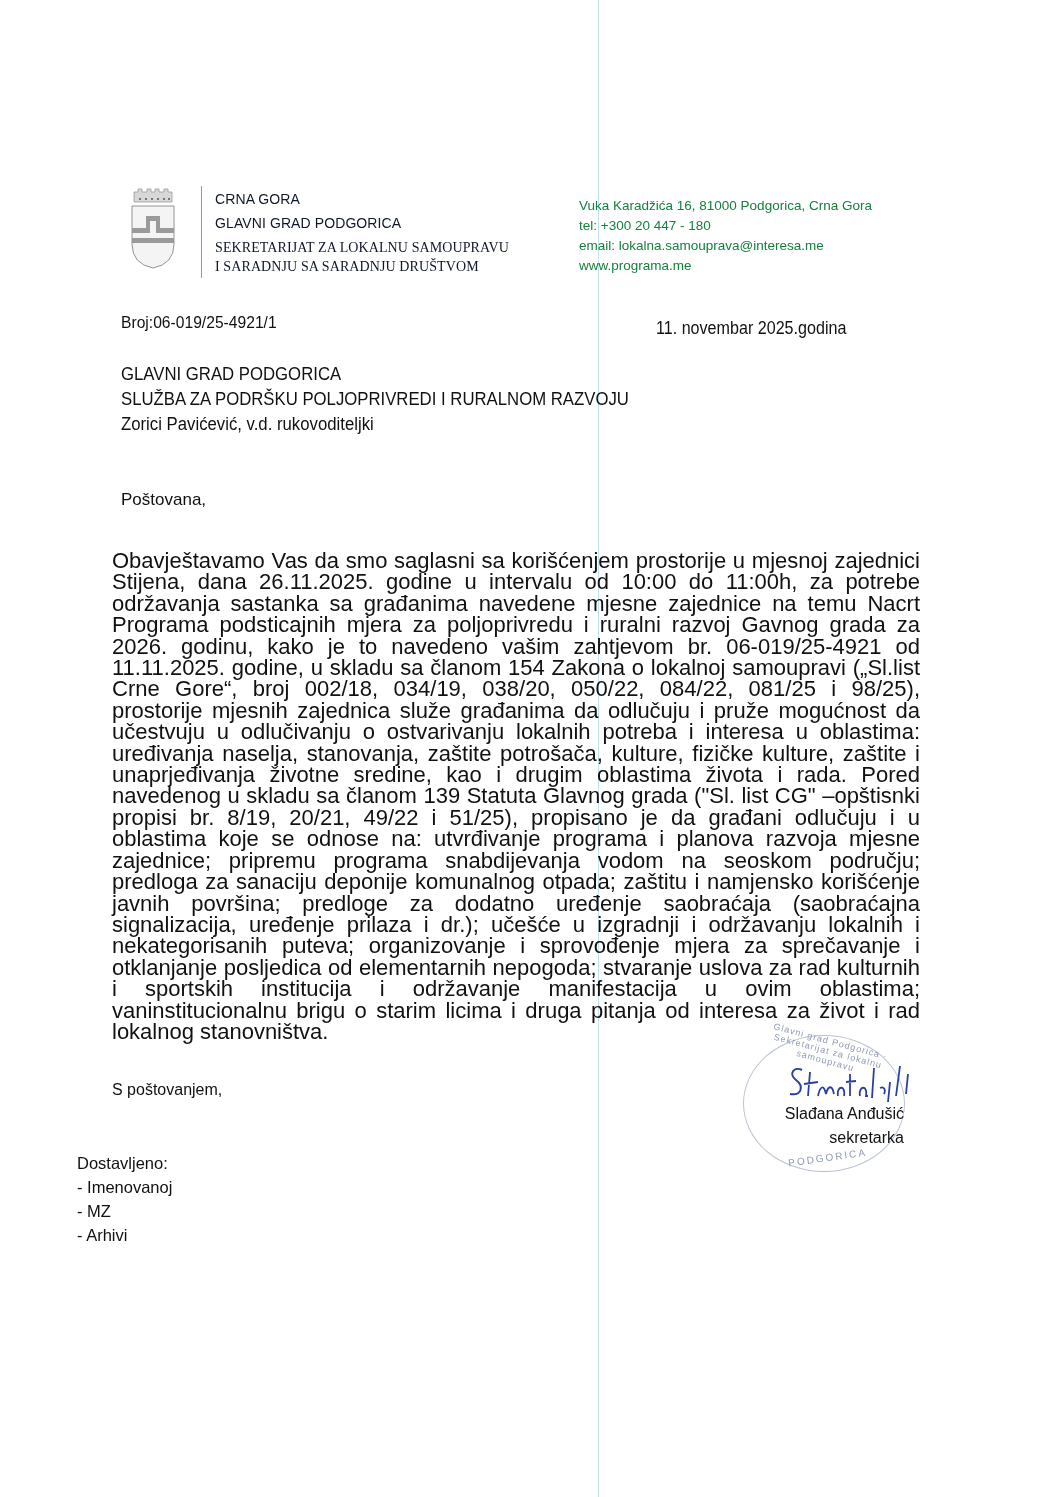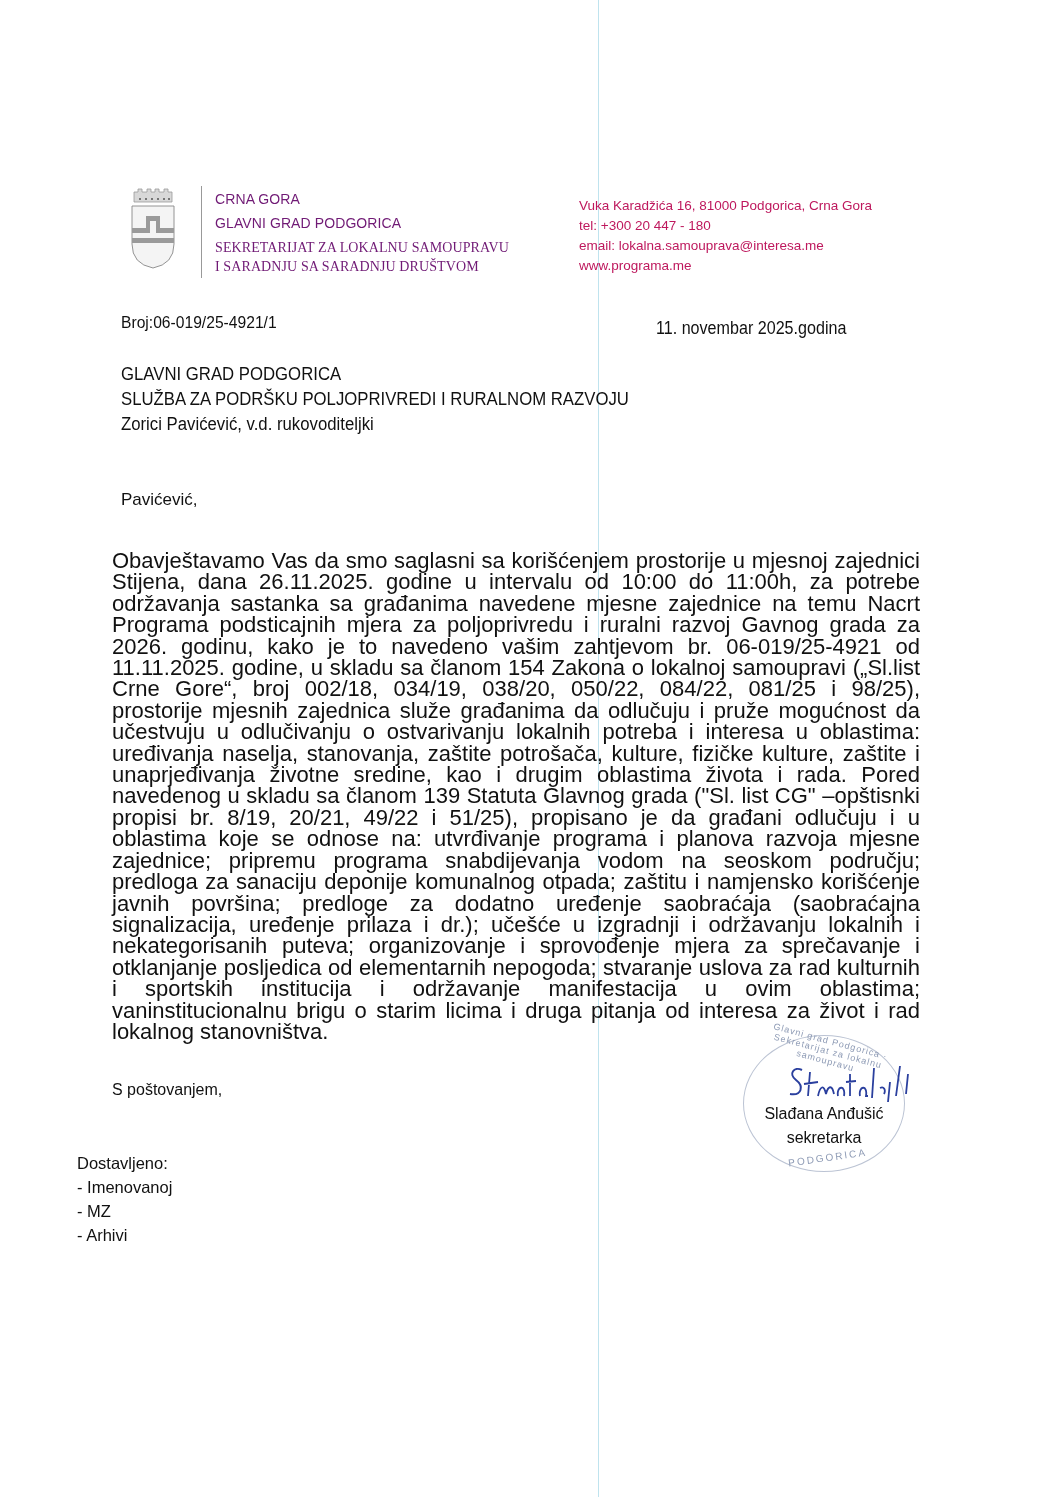--- a/index.html
+++ b/index.html
@@ -1,34 +1,34 @@
 <!DOCTYPE html>
 <html><head>
 <meta charset="utf-8">
 <style>
   html, body { margin: 0; padding: 0; background: #ffffff; }
   body { width: 1058px; height: 1497px; position: relative; overflow: hidden; font-family: "Liberation Sans", sans-serif; color: #111; }
   .fold-line { position: absolute; left: 598px; top: 0; width: 1px; height: 1497px; background: #bfe3ee; }
   .crest { position: absolute; left: 130px; top: 188px; width: 46px; height: 82px; }
   .header-divider { position: absolute; left: 201px; top: 186px; width: 1px; height: 92px; background: #999; }
-  .org { position: absolute; left: 215px; top: 190px; font-size: 14px; line-height: 19px; color: #701a75; letter-spacing: 0.1px; }
+  .org { position: absolute; left: 215px; top: 190px; font-size: 14px; line-height: 19px; color: #0f172a; letter-spacing: 0.1px; }
   .org div { margin-bottom: 5px; }
   .org .sek { margin-bottom: 0; font-family: Liberation Serif, serif; }
-  .contact { position: absolute; left: 579px; top: 196px; font-size: 13.5px; line-height: 20px; color: #be185d; }
+  .contact { position: absolute; left: 579px; top: 196px; font-size: 13.5px; line-height: 20px; color: #15803d; }
   .ref { position: absolute; left: 121px; top: 313px; font-size: 17px; transform: scaleX(0.92); transform-origin: left; }
   .date { position: absolute; left: 656px; top: 318px; font-size: 17.5px; transform: scaleX(0.92); transform-origin: left; }
   .recipient { position: absolute; left: 121px; top: 362px; font-size: 18px; line-height: 25px; transform: scaleX(0.93); transform-origin: left; }
   .greeting { position: absolute; left: 121px; top: 490px; font-size: 17px; }
   .body-text { position: absolute; left: 112px; top: 550px; width: 808px; font-size: 22px; line-height: 21.4px; text-align: justify; text-align-last: left; }
   .closing { position: absolute; left: 112px; top: 1071px; font-size: 16px; margin-top: 10px; }
   .stamp { position: absolute; left: 743px; top: 1035px; width: 160px; height: 135px; border: 1.5px solid #aab4c8; border-radius: 50%; opacity: 0.8; }
   .stamp-text { position: absolute; left: 768px; top: 1036px; width: 120px; font-size: 9px; color: #8e9bb5; transform: rotate(15deg); text-align: center; letter-spacing: 1px; }
   .stamp-bottom { position: absolute; left: 788px; top: 1152px; font-size: 10px; color: #8e9bb5; letter-spacing: 2px; transform: rotate(-8deg); }
   .signature { position: absolute; left: 784px; top: 1062px; width: 140px; height: 40px; }
-  .signer { position: absolute; left: 744px; top: 1102px; font-size: 16px; line-height: 24px; text-align: center; width: 160px; }
+  .signer { position: absolute; left: 744px; top: 1102px; font-size: 16px; line-height: 24px; text-align: right; width: 160px; }
   .cc { position: absolute; left: 77px; top: 1151px; font-size: 16.5px; line-height: 24px; }
 </style>
 </head>
 <body>
 
 <div class="fold-line"></div>
 
 <svg class="crest" viewBox="0 0 46 82">
   <path d="M4 4 L8 4 L8 1 L12 1 L12 4 L17 4 L17 1 L21 1 L21 4 L25 4 L25 1 L29 1 L29 4 L34 4 L34 1 L38 1 L38 4 L42 4 L42 14 L4 14 Z" fill="#d8d8d8" stroke="#999" stroke-width="0.8"></path>
   <g fill="#555">
@@ -61,21 +61,21 @@
 
 <div class="ref">Broj:06-019/25-4921/1</div>
 <div class="date">11. novembar 2025.godina</div>
 
 <div class="recipient">
   <div>GLAVNI GRAD PODGORICA</div>
   <div>SLUŽBA ZA PODRŠKU POLJOPRIVREDI I RURALNOM RAZVOJU</div>
   <div>Zorici Pavićević, v.d. rukovoditeljki</div>
 </div>
 
-<div class="greeting">Pavićević,</div>
+<div class="greeting">Poštovana,</div>
 
 <div class="body-text">Obavještavamo Vas da smo saglasni sa korišćenjem prostorije u mjesnoj zajednici Stijena, dana 26.11.2025. godine u intervalu od 10:00 do 11:00h, za potrebe održavanja sastanka sa građanima navedene mjesne zajednice na temu Nacrt Programa podsticajnih mjera za poljoprivredu i ruralni razvoj Gavnog grada za 2026. godinu, kako je to navedeno vašim zahtjevom br. 06-019/25-4921  od 11.11.2025. godine, u skladu sa članom 154 Zakona o lokalnoj samoupravi („Sl.list Crne Gore“, broj  002/18, 034/19, 038/20, 050/22, 084/22, 081/25 i 98/25), prostorije mjesnih zajednica služe građanima da odlučuju i pruže mogućnost da učestvuju u odlučivanju o ostvarivanju lokalnih potreba i interesa u oblastima: uređivanja naselja, stanovanja, zaštite potrošača, kulture, fizičke kulture, zaštite i unaprjeđivanja životne sredine, kao i drugim oblastima života i rada. Pored navedenog u skladu sa članom 139  Statuta Glavnog grada ("Sl. list CG" –opštisnki propisi br. 8/19, 20/21, 49/22 i 51/25), propisano je da građani odlučuju i u oblastima koje se odnose na: utvrđivanje programa i planova razvoja mjesne zajednice; pripremu programa snabdijevanja vodom na seoskom području; predloga za sanaciju deponije komunalnog otpada; zaštitu i namjensko korišćenje javnih površina; predloge za dodatno uređenje saobraćaja (saobraćajna signalizacija, uređenje prilaza i dr.); učešće u izgradnji i održavanju lokalnih i nekategorisanih puteva; organizovanje i sprovođenje mjera za sprečavanje i otklanjanje posljedica od elementarnih nepogoda; stvaranje uslova za rad kulturnih i sportskih institucija i održavanje manifestacija u ovim oblastima; vaninstitucionalnu brigu o starim licima i druga pitanja od interesa za život i rad lokalnog stanovništva.</div>
 
 <div class="closing">S poštovanjem,</div>
 
 <div class="stamp"></div>
 <div class="stamp-text">Glavni grad Podgorica · Sekretarijat za lokalnu samoupravu</div>
 <div class="stamp-bottom">PODGORICA</div>
 
 <svg class="signature" viewBox="0 0 140 40">

